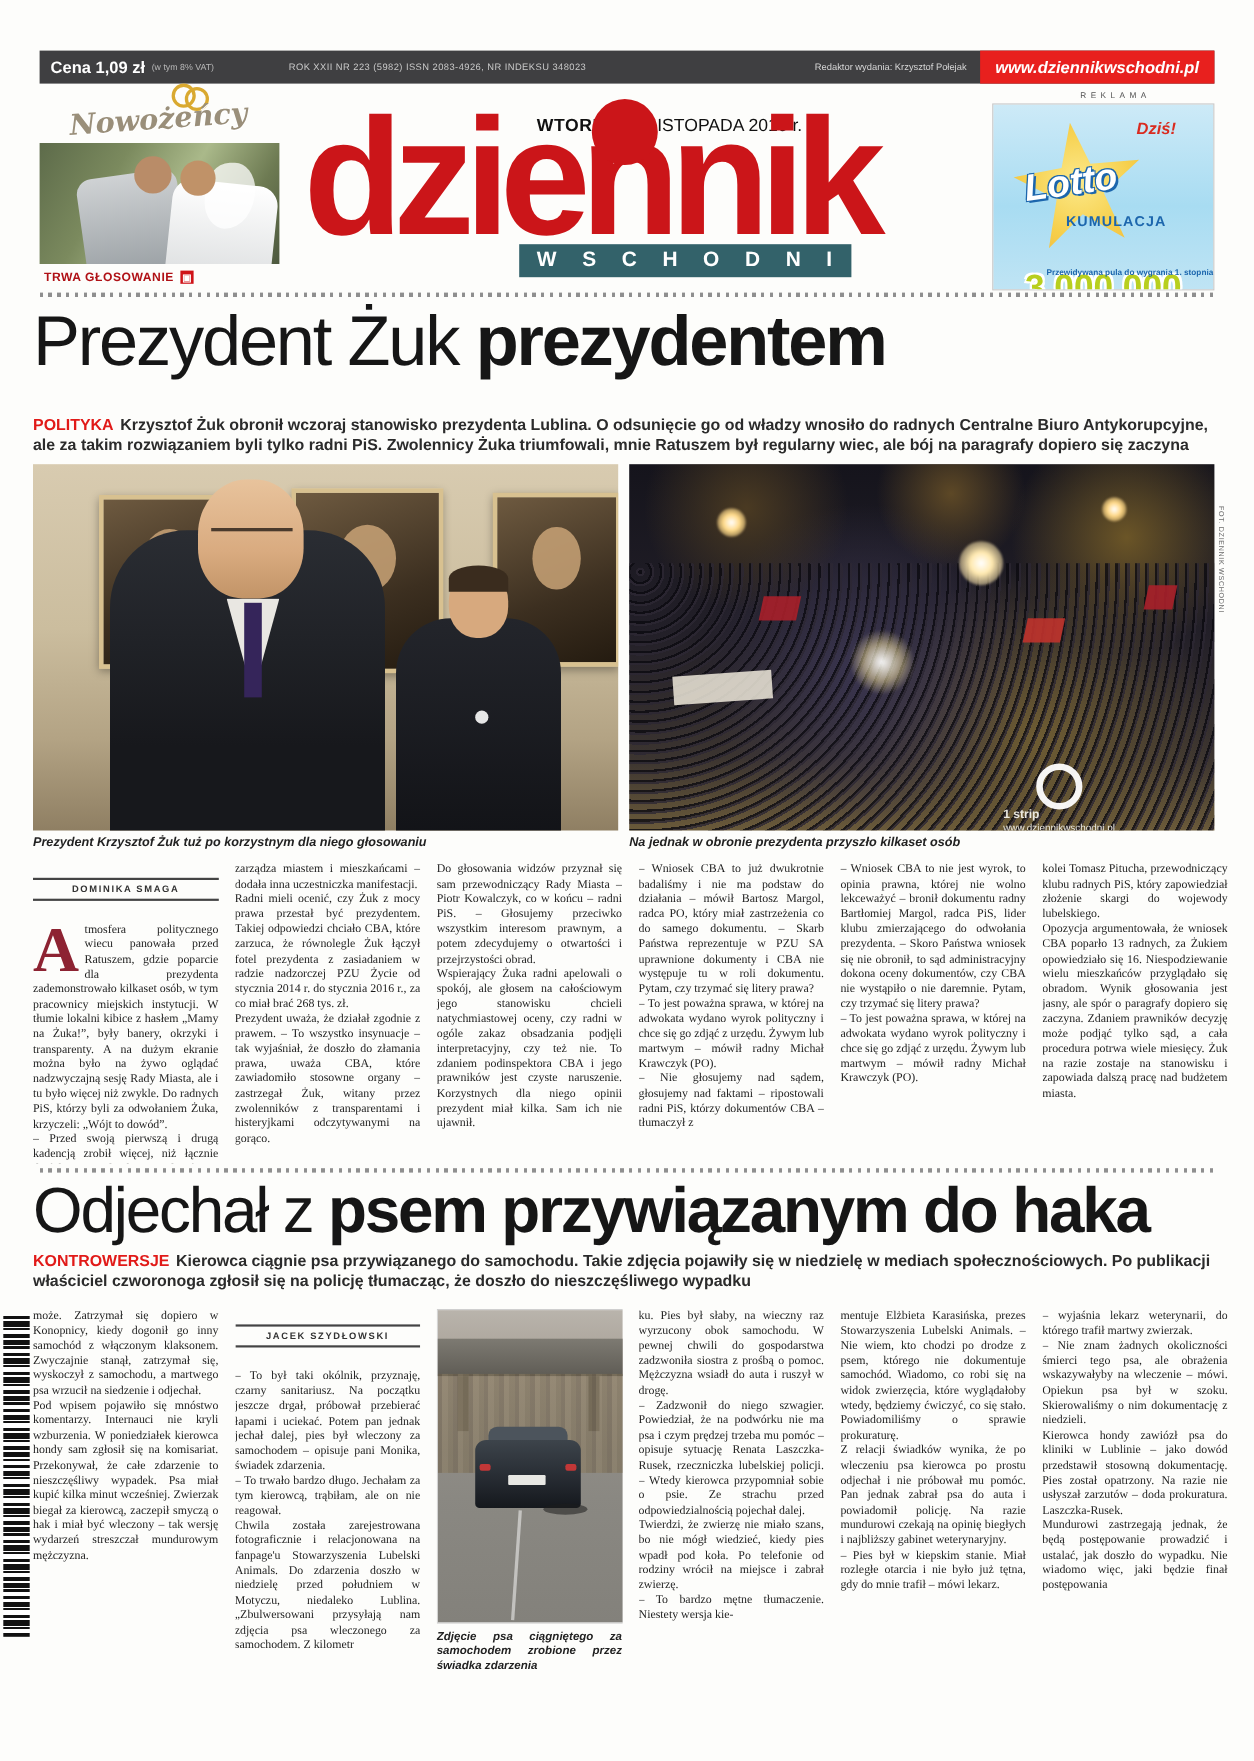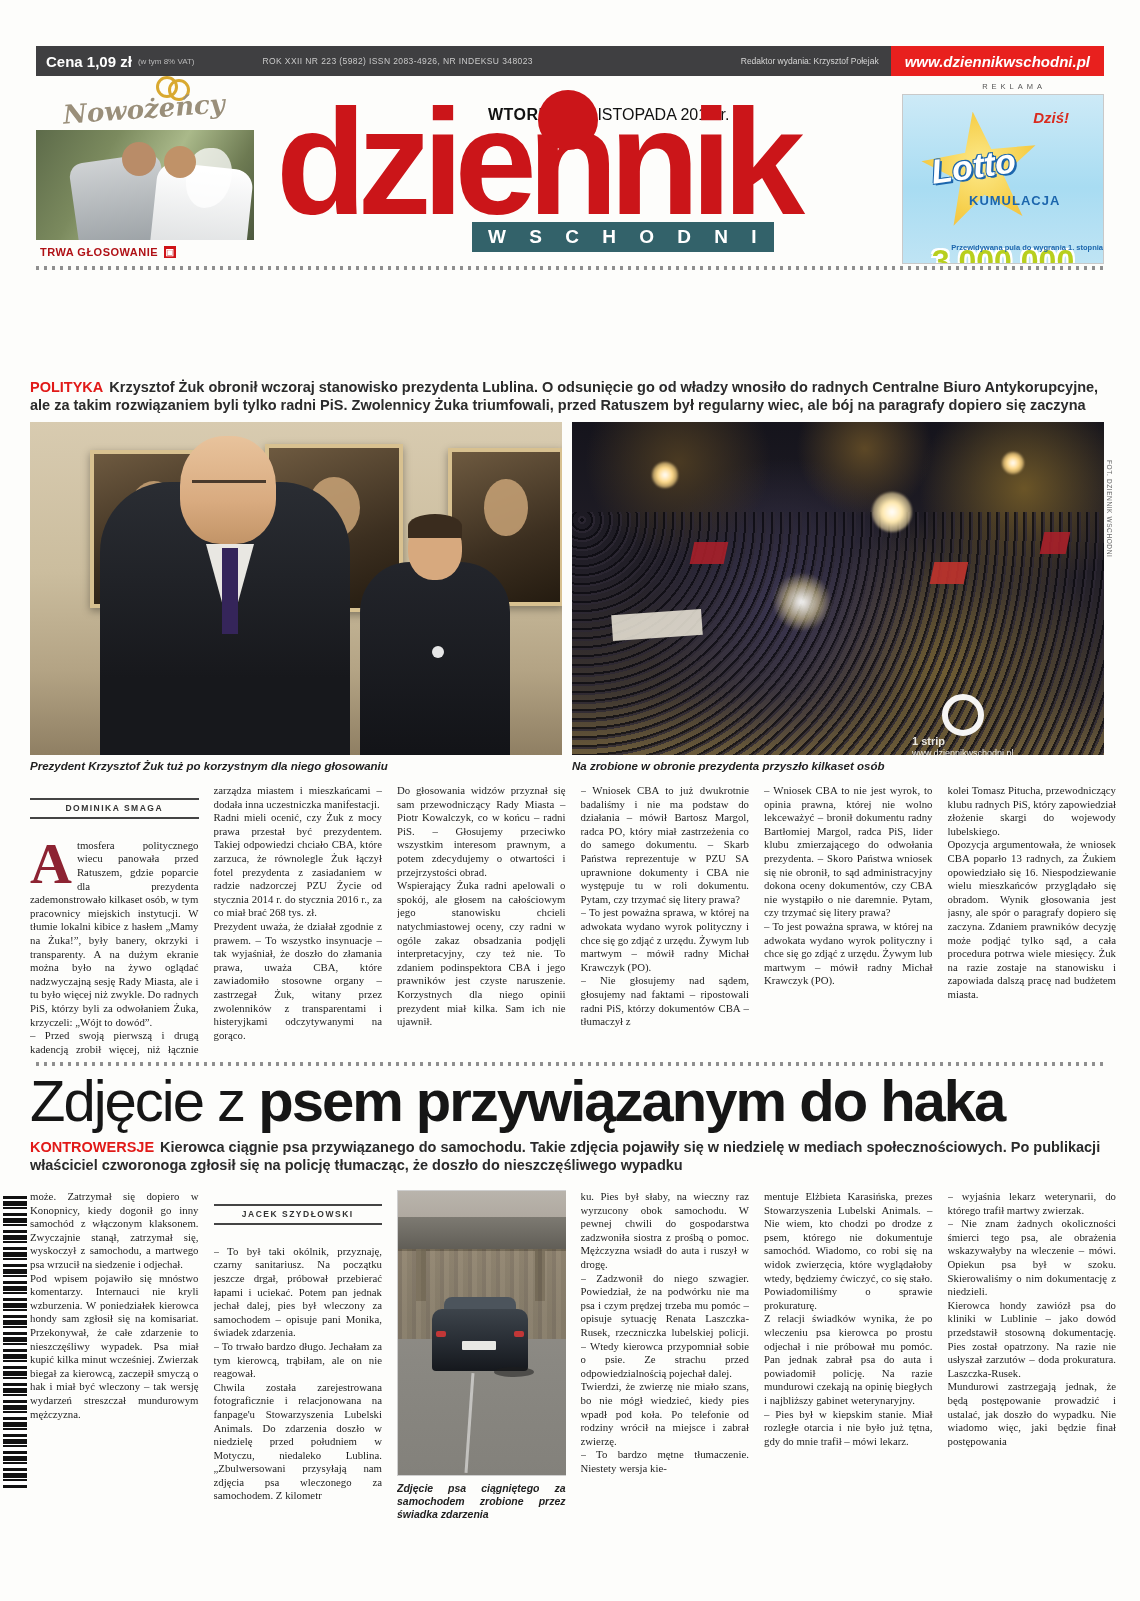--- a/index.html
+++ b/index.html
@@ -187,22 +187,25 @@
       <div class="lotto-today">Dziś!</div>
       <div class="lotto-brand">Lotto</div>
       <div class="lotto-kumul">KUMULACJA</div>
       <div class="lotto-amount">3 000 000</div>
       <div class="lotto-note">Przewidywana pula do wygrania 1. stopnia</div>
     </div>
   </div>
 
   <div class="dots" style="top:266px"></div>
 
+  <div class="h1">
+    <span>Prezydent Żuk </span><span class="bold">prezydentem</span>
+  </div>
   <div class="lead lead1">
-    <span class="kicker">POLITYKA</span><span>Krzysztof Żuk obronił wczoraj stanowisko prezydenta Lublina. O odsunięcie go od władzy wnosiło do radnych Centralne Biuro Antykorupcyjne, ale za takim rozwiązaniem byli tylko radni PiS. Zwolennicy Żuka triumfowali, przed Ratuszem był regularny wiec, ale bój na paragrafy dopiero się zaczyna</span>
+    <span class="kicker">POLITYKA</span><span>Krzysztof Żuk obronił wczoraj stanowisko prezydenta Lublina. O odsunięcie go od władzy wnosiło do radnych Centralne Biuro Antykorupcyjne, ale za takim rozwiązaniem byli tylko radni PiS. Zwolennicy Żuka triumfowali, mnie Ratuszem był regularny wiec, ale bój na paragrafy dopiero się zaczyna</span>
   </div>
 
   <div class="photo photoL">
     <div class="portrait p1">
         <div class="pface"></div>
       </div>
     <div class="portrait p2">
         <div class="pface"></div>
       </div>
     <div class="portrait p3">
@@ -233,21 +236,21 @@
       <div class="wm-ring"></div>
       <div class="wm-text">
         <b>1 strip</b><br>
         <span>www.dziennikwschodni.pl</span>
       </div>
     </div>
   </div>
   <div class="credR">FOT. DZIENNIK WSCHODNI</div>
 
   <div class="caption capL">Prezydent Krzysztof Żuk tuż po korzystnym dla niego głosowaniu</div>
-  <div class="caption capR">Na zrobione w obronie prezydenta przyszło kilkaset osób</div>
+  <div class="caption capR">Na jednak w obronie prezydenta przyszło kilkaset osób</div>
 
   <div class="art art1">
     <div class="col">
       <div class="bylinebox">DOMINIKA SMAGA</div>
       <span class="dropcap">A</span><span>tmosfera politycznego wiecu panowała przed Ratuszem, gdzie poparcie dla prezydenta zademonstrowało kilkaset osób, w tym pracownicy miejskich instytucji. W tłumie lokalni kibice z hasłem „Mamy na Żuka!”, były banery, okrzyki i transparenty. A na dużym ekranie można było na żywo oglądać nadzwyczajną sesję Rady Miasta, ale i tu było więcej niż zwykle. Do radnych PiS, którzy byli za odwołaniem Żuka, krzyczeli: „Wójt to dowód”.
 – Przed swoją pierwszą i drugą kadencją zrobił więcej, niż łącznie dwóch poprzednich prezydentów – mówił nam starszy mężczyzna. – Dziś zmieniło się nastawienie i okazji</span>
     </div>
     <div class="col">zarządza miastem i mieszkańcami – dodała inna uczestniczka manifestacji.
 Radni mieli ocenić, czy Żuk z mocy prawa przestał być prezydentem. Takiej odpowiedzi chciało CBA, które zarzuca, że równolegle Żuk łączył fotel prezydenta z zasiadaniem w radzie nadzorczej PZU Życie od stycznia 2014 r. do stycznia 2016 r., za co miał brać 268 tys. zł.
 Prezydent uważa, że działał zgodnie z prawem. – To wszystko insynuacje – tak wyjaśniał, że doszło do złamania prawa, uważa CBA, które zawiadomiło stosowne organy – zastrzegał Żuk, witany przez zwolenników z transparentami i histeryjkami odczytywanymi na gorąco.</div>
@@ -258,21 +261,21 @@
 – Nie głosujemy nad sądem, głosujemy nad faktami – ripostowali radni PiS, którzy dokumentów CBA – tłumaczył z</div>
     <div class="col">– Wniosek CBA to nie jest wyrok, to opinia prawna, której nie wolno lekceważyć – bronił dokumentu radny Bartłomiej Margol, radca PiS, lider klubu zmierzającego do odwołania prezydenta. – Skoro Państwa wniosek się nie obronił, to sąd administracyjny dokona oceny dokumentów, czy CBA nie wystąpiło o nie daremnie. Pytam, czy trzymać się litery prawa?
 – To jest poważna sprawa, w której na adwokata wydano wyrok polityczny i chce się go zdjąć z urzędu. Żywym lub martwym – mówił radny Michał Krawczyk (PO).</div>
     <div class="col">kolei Tomasz Pitucha, przewodniczący klubu radnych PiS, który zapowiedział złożenie skargi do wojewody lubelskiego.
 Opozycja argumentowała, że wniosek CBA poparło 13 radnych, za Żukiem opowiedziało się 16. Niespodziewanie wielu mieszkańców przyglądało się obradom. Wynik głosowania jest jasny, ale spór o paragrafy dopiero się zaczyna. Zdaniem prawników decyzję może podjąć tylko sąd, a cała procedura potrwa wiele miesięcy. Żuk na razie zostaje na stanowisku i zapowiada dalszą pracę nad budżetem miasta.</div>
   </div>
 
   <div class="dots" style="top:1062px"></div>
 
   <div class="h2">
-    <span>Zdjęcie z </span><span class="bold">psem przywiązanym do haka</span>
+    <span>Odjechał z </span><span class="bold">psem przywiązanym do haka</span>
   </div>
   <div class="lead lead2">
     <span class="kicker">KONTROWERSJE</span><span>Kierowca ciągnie psa przywiązanego do samochodu. Takie zdjęcia pojawiły się w niedzielę w mediach społecznościowych. Po publikacji właściciel czworonoga zgłosił się na policję tłumacząc, że doszło do nieszczęśliwego wypadku</span>
   </div>
 
   <div class="barcode"></div>
 
   <div class="art art2">
     <div class="col">może. Zatrzymał się dopiero w Konopnicy, kiedy dogonił go inny samochód z włączonym klaksonem. Zwyczajnie stanął, zatrzymał się, wyskoczył z samochodu, a martwego psa wrzucił na siedzenie i odjechał.
 Pod wpisem pojawiło się mnóstwo komentarzy. Internauci nie kryli wzburzenia. W poniedziałek kierowca hondy sam zgłosił się na komisariat. Przekonywał, że całe zdarzenie to nieszczęśliwy wypadek. Psa miał kupić kilka minut wcześniej. Zwierzak biegał za kierowcą, zaczepił smyczą o hak i miał być wleczony – tak wersję wydarzeń streszczał mundurowym mężczyzna.</div>

